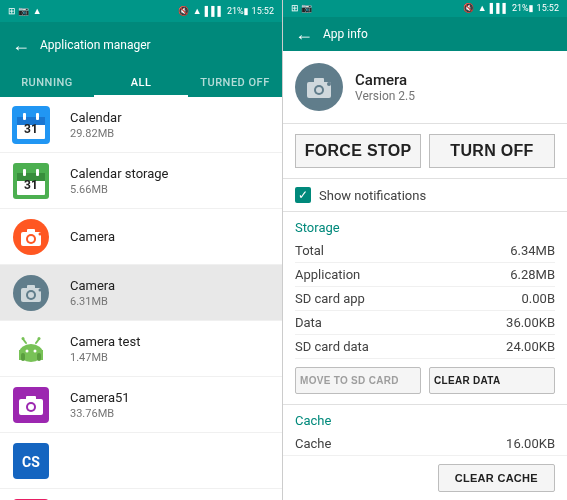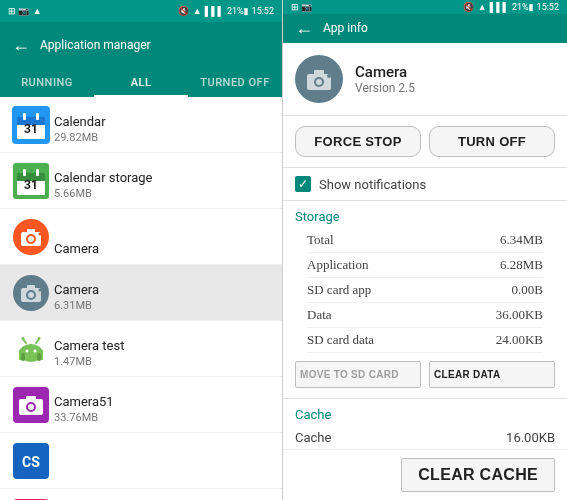--- a/index.html
+++ b/index.html
@@ -94,23 +94,23 @@
     }
 
     .app-list {
       flex: 1;
       overflow-y: auto;
       background: #fff;
     }
 
     .app-item {
       display: flex;
-      align-items: flex-end;
+      align-items: center;
       padding: 8px 12px;
-      gap: 4px;
+      gap: 20px;
       border-bottom: 1px solid #f0f0f0;
       min-height: 56px;
     }
 
     .app-item.selected {
       background: #e8e8e8;
     }
 
     .app-icon {
       width: 38px;
@@ -201,27 +201,27 @@
       gap: 8px;
       padding: 10px 12px;
       border-bottom: 1px solid #e0e0e0;
     }
 
     .btn-action {
       flex: 1;
       padding: 7px 4px;
       border: 1px solid #bdbdbd;
       background: #f5f5f5;
-      font-size: 13px;
+      font-size: 16px;
       font-weight: 600;
       color: #212121;
       letter-spacing: 0.3px;
       cursor: pointer;
       text-align: center;
-      border-radius: 10px;
+      border-radius: 0;
     }
 
     .notifications-row {
       display: flex;
       align-items: center;
       padding: 8px 12px;
       gap: 8px;
       border-bottom: 1px solid #e0e0e0;
     }
 
@@ -248,22 +248,21 @@
     }
 
     .section-header {
       padding: 8px 12px 4px;
       font-size: 13px;
       color: #00897b;
       font-weight: 400;
     }
 
     .storage-table {
-      padding: 0 24px;
-      font-family: Liberation Serif, serif;
+      padding: 0 12px;
     }
 
     .storage-row {
       display: flex;
       justify-content: space-between;
       align-items: center;
       padding: 4px 0;
       border-bottom: 1px solid #f0f0f0;
     }
 
@@ -317,21 +316,21 @@
     .cache-actions {
       display: flex;
       justify-content: flex-end;
       padding: 8px 12px;
     }
 
     .btn-clear-cache {
       padding: 7px 16px;
       border: 1px solid #bdbdbd;
       background: #f5f5f5;
-      font-size: 16px;
+      font-size: 11px;
       font-weight: 600;
       color: #212121;
       letter-spacing: 0.3px;
       cursor: pointer;
       border-radius: 2px;
     }
   </style>
 </head>
 <body>
 

